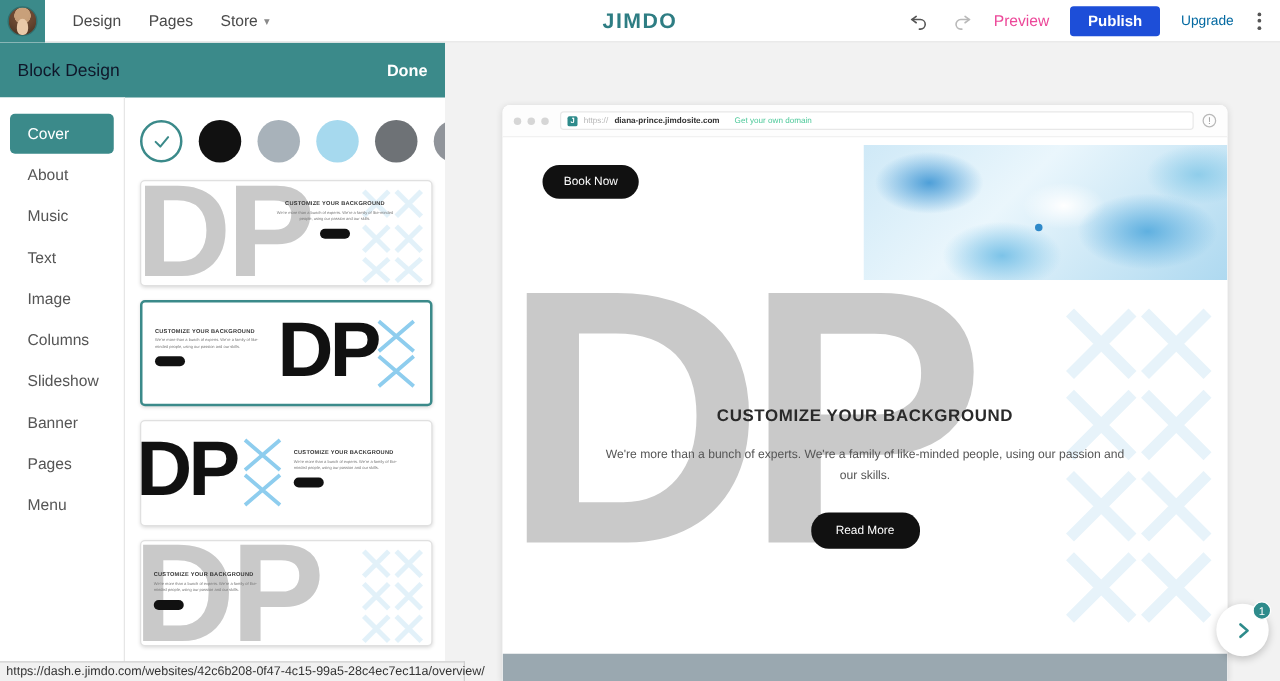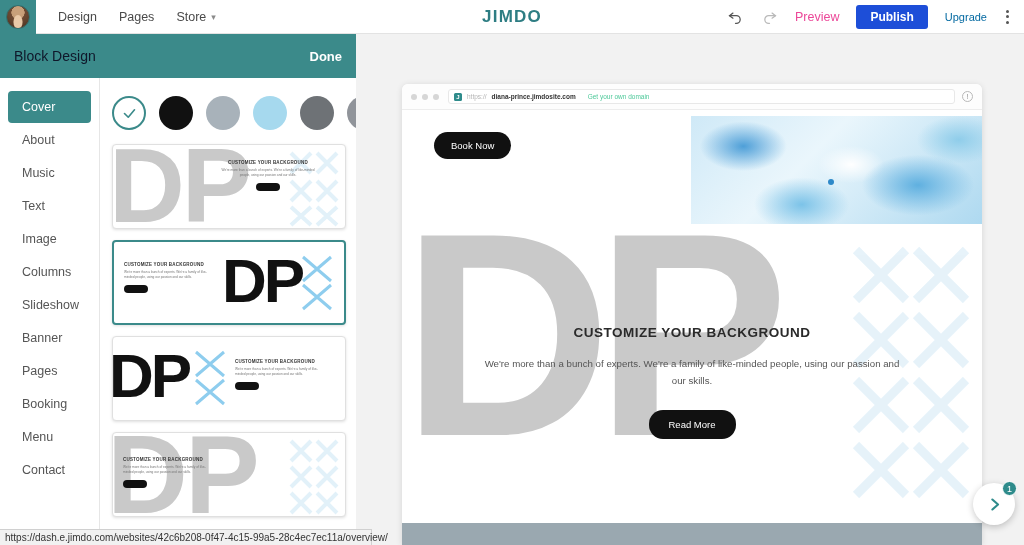--- a/index.html
+++ b/index.html
@@ -307,23 +307,21 @@
       <div class="side-nav">
         <div class="side-item active">Cover</div>
         <div class="side-item">About</div>
         <div class="side-item">Music</div>
         <div class="side-item">Text</div>
         <div class="side-item">Image</div>
         <div class="side-item">Columns</div>
         <div class="side-item">Slideshow</div>
         <div class="side-item">Banner</div>
         <div class="side-item">Pages</div>
-        <div class="side-item">Booking</div>
         <div class="side-item">Menu</div>
-        <div class="side-item">Contact</div>
       </div>
 
       <div class="panel-main">
         <div class="swatches">
           <div class="sw check">
             <svg viewBox="0 0 24 24" fill="none" stroke="#3b8a8a" stroke-width="2.6" stroke-linecap="round" stroke-linejoin="round">
                 <path d="M4 12 L10 18 L20 6"></path>
               </svg>
           </div>
           <div class="sw" style="background:#111111"></div>

